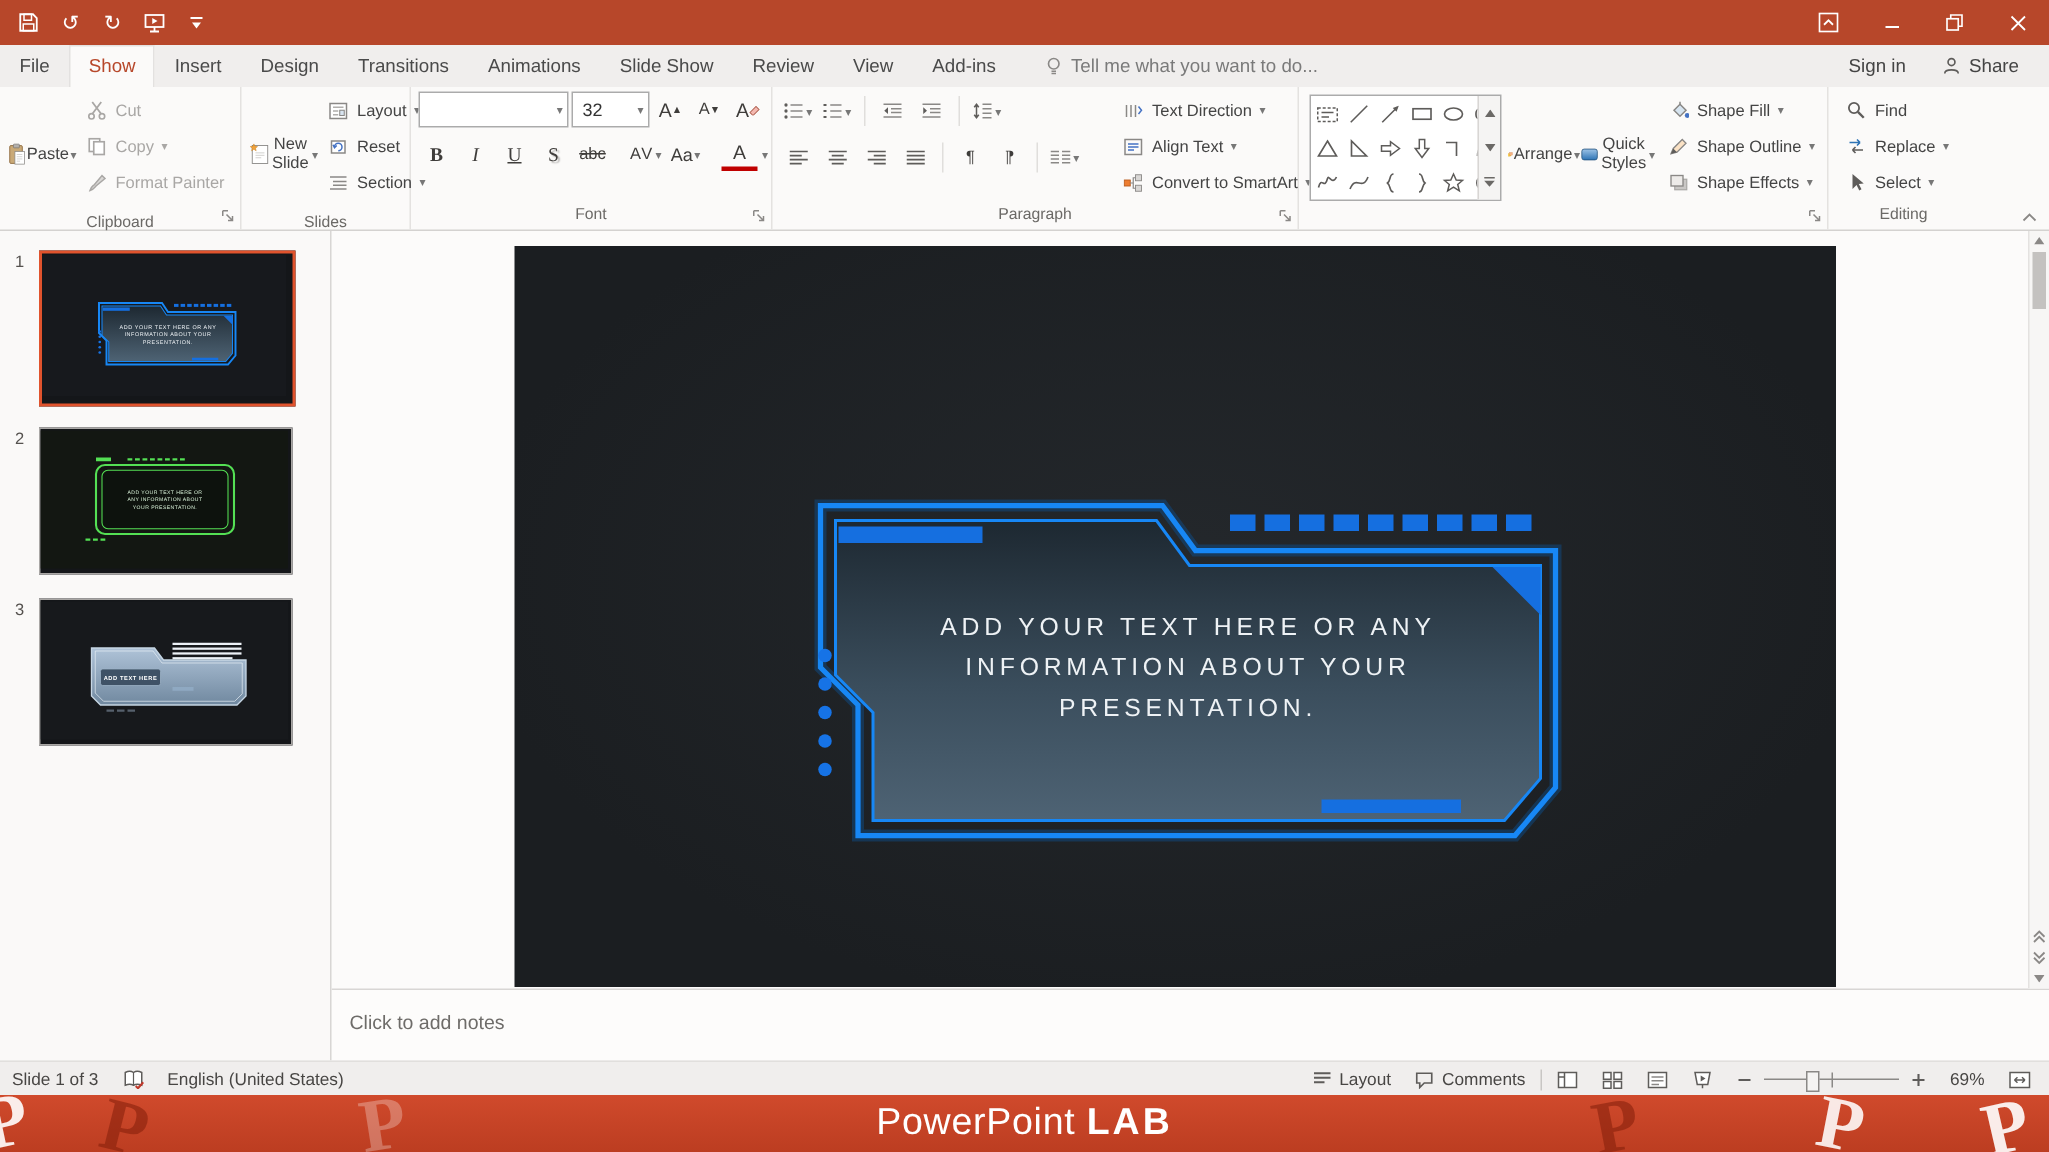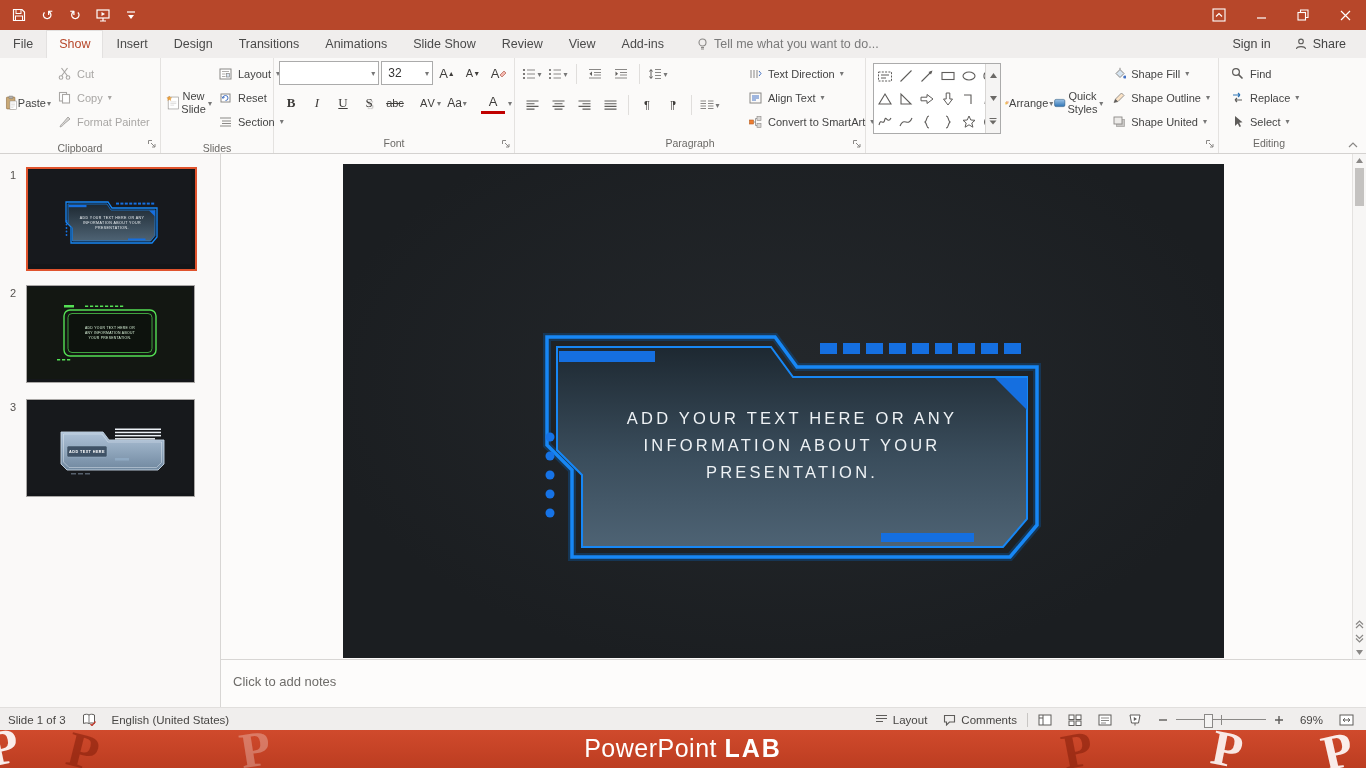--- a/index.html
+++ b/index.html
@@ -629,21 +629,21 @@
           <span>Shape Outline</span>
           <span class="dd">▾</span>
         </div>
         <div class="sbtn">
           <span class="ic">
               <svg width="14" height="13" viewBox="0 0 14 13">
                 <rect x="4.5" y="4.5" width="8" height="7" fill="#C9C7C5" stroke="#A9A7A5" stroke-width="0.8"></rect>
                 <rect x="2" y="2" width="8" height="7" fill="#EDEBE9" stroke="#8A8886" stroke-width="0.9"></rect>
               </svg>
             </span>
-          <span>Shape United</span>
+          <span>Shape Effects</span>
           <span class="dd">▾</span>
         </div>
       </div>
     </div>
     <span class="launcher">
         <svg width="10" height="10" viewBox="0 0 10 10">
           <path d="M1.5 1.5 H5 M1.5 1.5 V5 M4 4 L8 8 M8 5 V8 H5" fill="none" stroke="#8A8886" stroke-width="1"></path>
         </svg>
       </span>
   </div>

